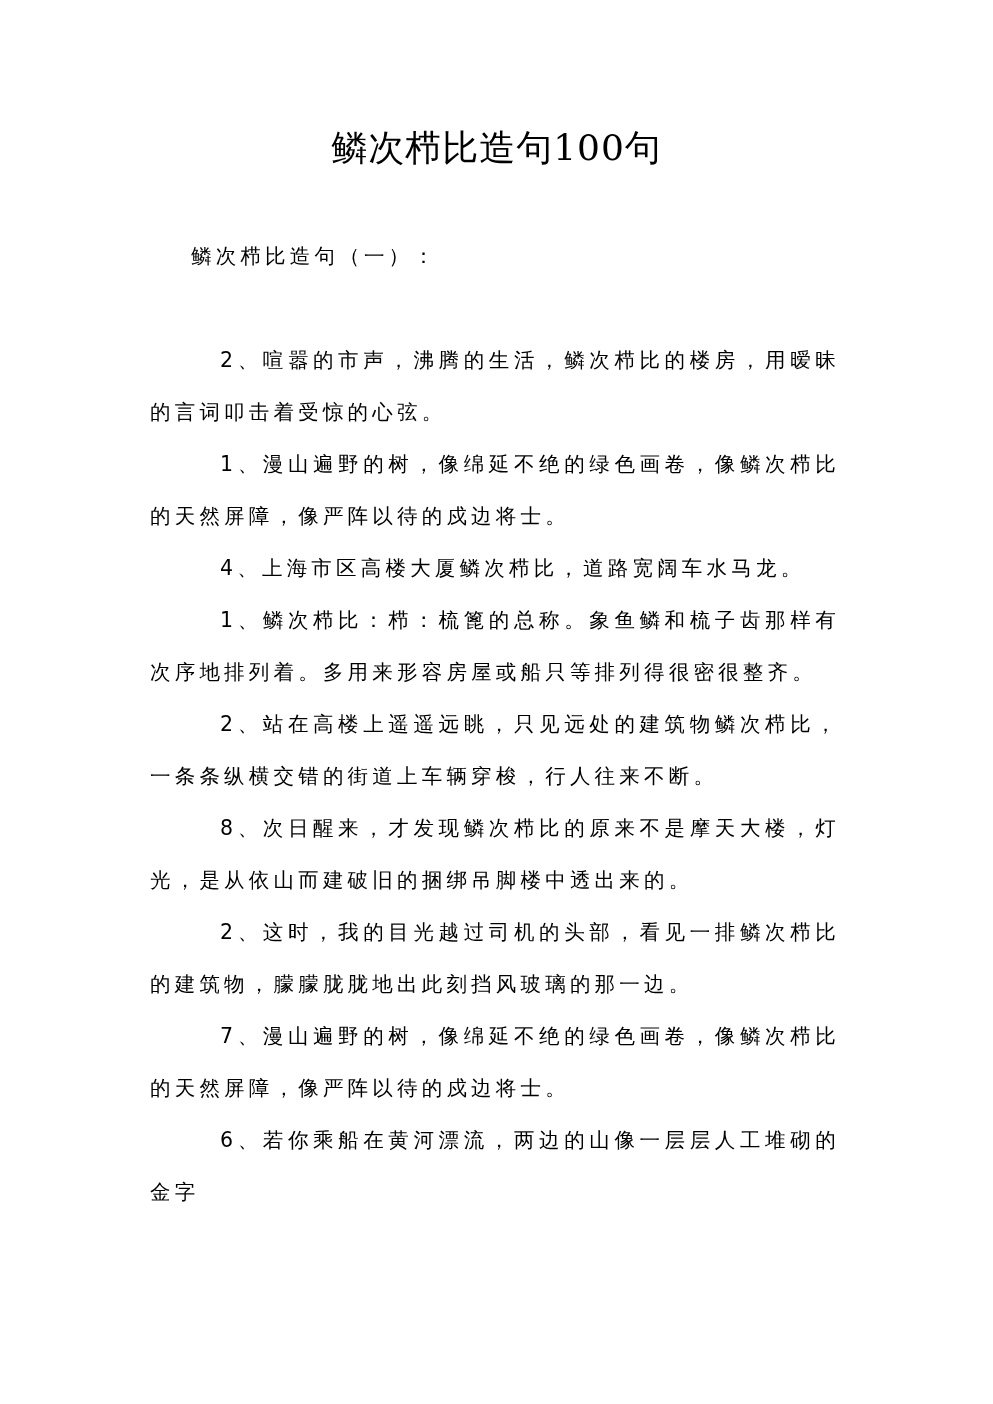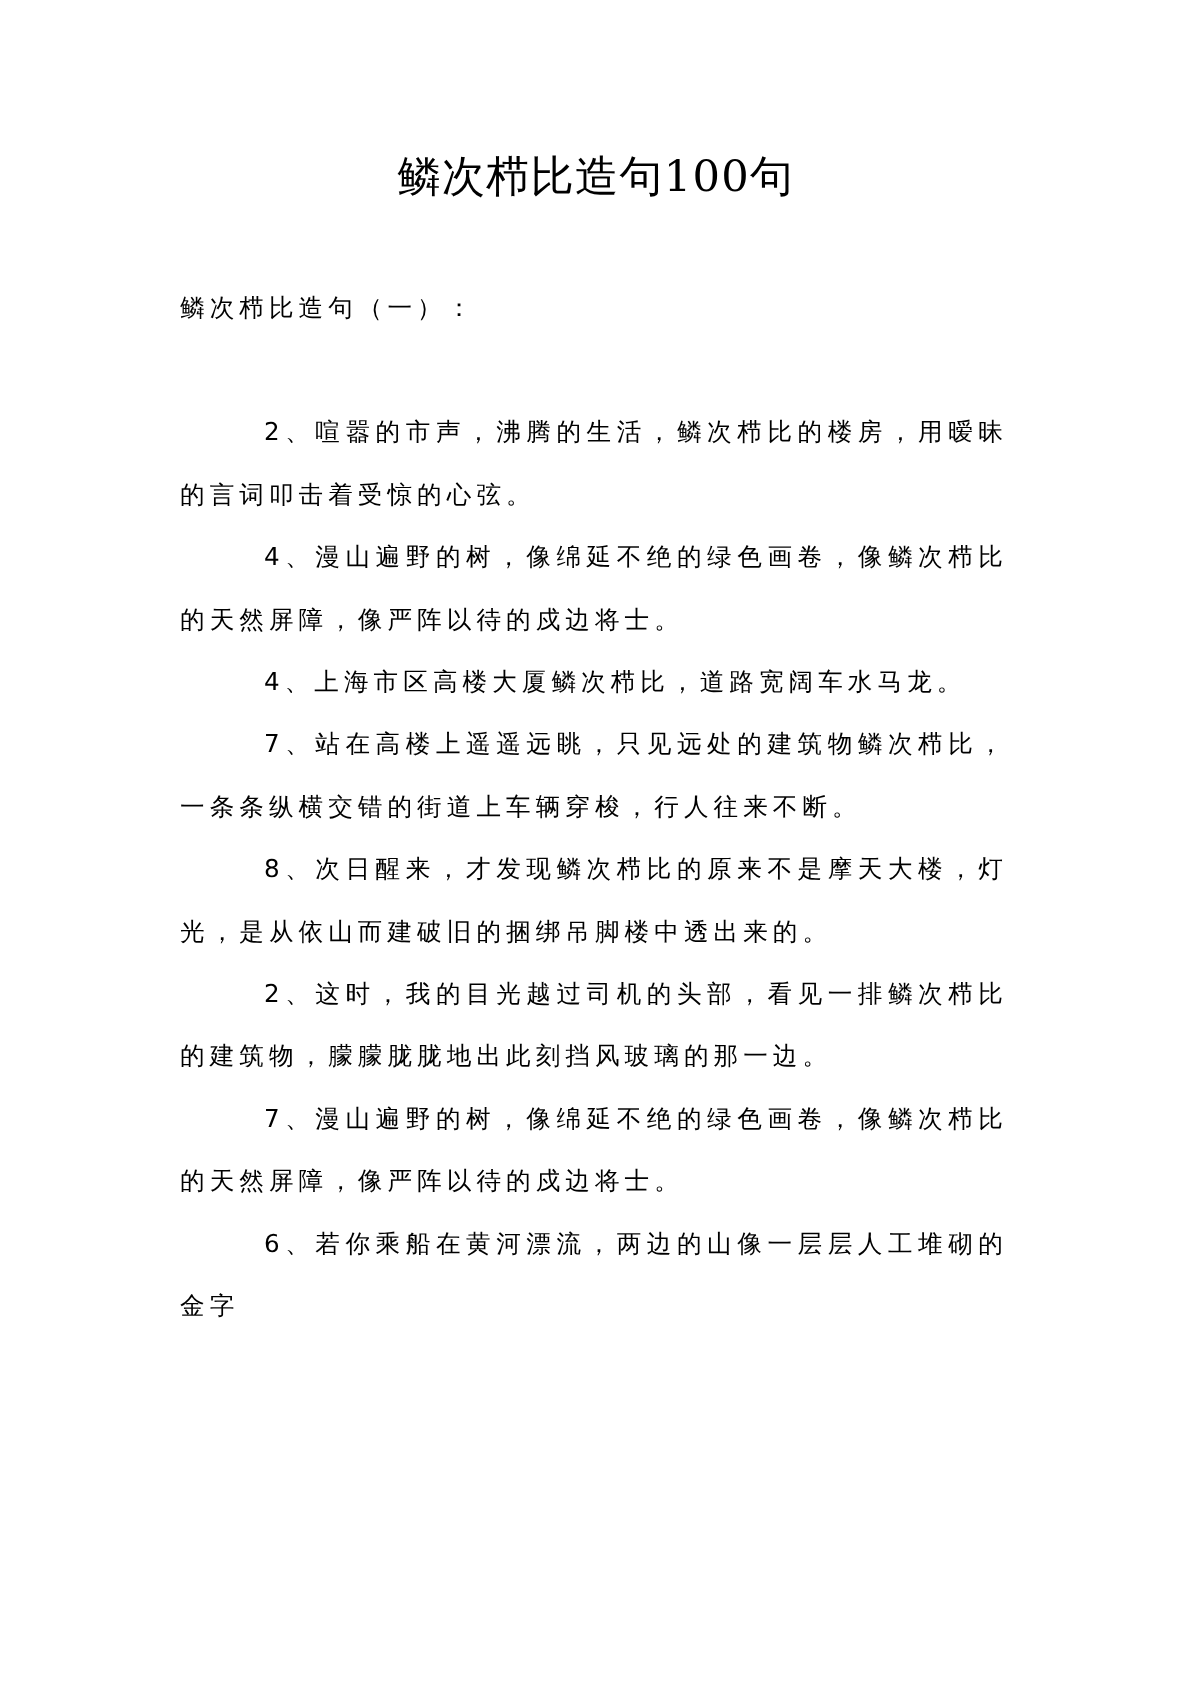--- a/index.html
+++ b/index.html
@@ -46,20 +46,21 @@
       letter-spacing: 4.2px;
     }
     .section-heading {
       margin: 0;
       font-weight: normal;
       font-size: 20.5px;
       line-height: 52px;
     }
     .section-heading.first {
       margin-bottom: 52px;
+      margin-left: 41px;
     }
     .para {
       margin: 0;
       text-indent: 70px;
       text-align: justify;
       text-align-last: left;
       word-break: break-all;
     }
     .section-heading.indented {
       text-indent: 70px;
@@ -67,22 +68,23 @@
   </style>
 </head>
 <body>
 
 <div class="page">
   <h1 class="title">鳞次栉比造句100句</h1>
 
   <div class="body-text">
     <h2 class="section-heading first">鳞次栉比造句（一）：</h2>
     <p class="para">2、喧嚣的市声，沸腾的生活，鳞次栉比的楼房，用暧昧的言词叩击着受惊的心弦。</p>
-    <p class="para">4、漫山遍野的树，像绵延不绝的绿色画卷，像鳞次栉比的天然屏障，像严阵以待的戍边将士。</p>
+    <p class="para">1、漫山遍野的树，像绵延不绝的绿色画卷，像鳞次栉比的天然屏障，像严阵以待的戍边将士。</p>
     <p class="para">4、上海市区高楼大厦鳞次栉比，道路宽阔车水马龙。</p>
 
-    <p class="para">7、站在高楼上遥遥远眺，只见远处的建筑物鳞次栉比，一条条纵横交错的街道上车辆穿梭，行人往来不断。</p>
+    <p class="para">1、鳞次栉比：栉：梳篦的总称。象鱼鳞和梳子齿那样有次序地排列着。多用来形容房屋或船只等排列得很密很整齐。</p>
+    <p class="para">2、站在高楼上遥遥远眺，只见远处的建筑物鳞次栉比，一条条纵横交错的街道上车辆穿梭，行人往来不断。</p>
     <p class="para">8、次日醒来，才发现鳞次栉比的原来不是摩天大楼，灯光，是从依山而建破旧的捆绑吊脚楼中透出来的。</p>
     <p class="para">2、这时，我的目光越过司机的头部，看见一排鳞次栉比的建筑物，朦朦胧胧地出此刻挡风玻璃的那一边。</p>
     <p class="para">7、漫山遍野的树，像绵延不绝的绿色画卷，像鳞次栉比的天然屏障，像严阵以待的戍边将士。</p>
     <p class="para">6、若你乘船在黄河漂流，两边的山像一层层人工堆砌的金字</p>
   </div>
 </div>
 
 </body></html>

